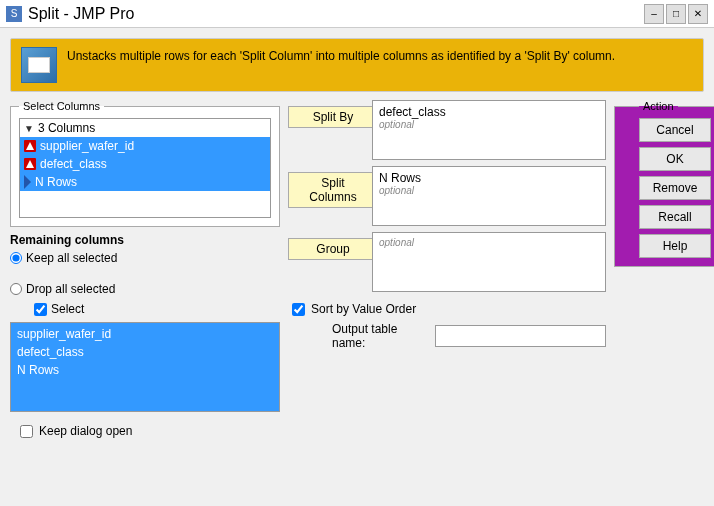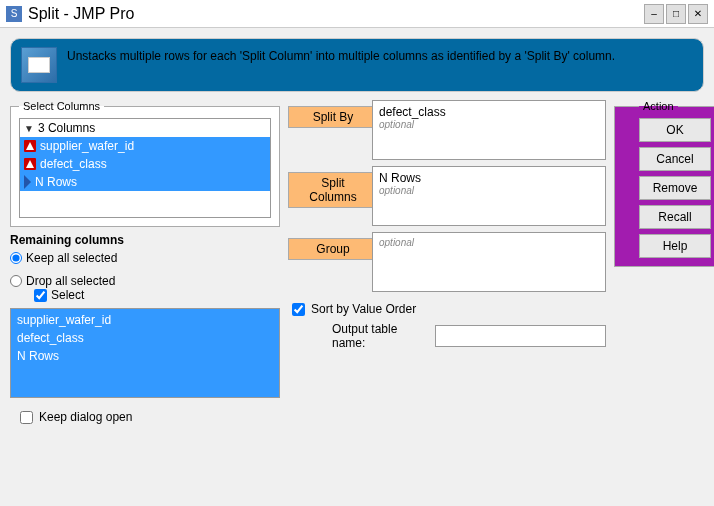--- a/index.html
+++ b/index.html
@@ -60,24 +60,24 @@
       padding: 10px;
       display: flex;
       flex-direction: column;
       gap: 8px;
     }
 
     .description-box {
       display: flex;
       align-items: flex-start;
       gap: 10px;
-      background: #0369a1;
+      background: #eab308;
       border: 1px solid #ccc;
       padding: 8px 10px;
-      border-radius: 10px;
+      border-radius: 2px;
     }
     .desc-icon {
       width: 36px;
       height: 36px;
       background: linear-gradient(135deg, #5a9fd4, #2d6da8);
       border: 1px solid #2d6da8;
       flex-shrink: 0;
       display: flex;
       align-items: center;
       justify-content: center;
@@ -175,21 +175,22 @@
 
     .remaining-label {
       font-size: 12px;
       color: #000;
       font-weight: bold;
       margin-bottom: 4px;
     }
     .radio-group {
       display: flex;
       flex-direction: column;
-      gap: 9px;
+      gap: 17px;
+      margin-bottom: 6px;
     }
     .radio-item {
       display: flex;
       align-items: center;
       gap: 4px;
       cursor: pointer;
     }
     .radio-item input[type="radio"] {
       width: 12px;
       height: 12px;
@@ -230,21 +231,21 @@
       gap: 4px;
     }
     .drop-label {
       width: 80px;
       text-align: right;
       flex-shrink: 0;
       padding-top: 6px;
       font-size: 12px;
     }
     .drop-label button {
-      background: #fdba74;
+      background: #fef9c3;
       border: 1px solid #aaa;
       padding: 3px 8px;
       cursor: pointer;
       font-size: 12px;
       width: 90px;
     }
     .drop-box {
       flex: 1;
       border: 1px solid #999;
       background: white;
@@ -443,22 +444,22 @@
       <div class="output-row">
         <span>Output table name:</span>
         <input class="output-input" type="text" value="" style="">
       </div>
     </div>
 
     <div class="right-panel">
       <fieldset class="action-fieldset">
         <legend>Action</legend>
         <div class="action-buttons">
+          <button class="action-btn">Cancel</button>
           <button class="action-btn">OK</button>
-          <button class="action-btn">Cancel</button>
           <button class="action-btn">Remove</button>
           <button class="action-btn">Recall</button>
           <button class="action-btn">Help</button>
         </div>
       </fieldset>
     </div>
   </div>
 
   <div class="bottom-row">
     <label style="display:flex;align-items:center;gap:6px;cursor:pointer;">

